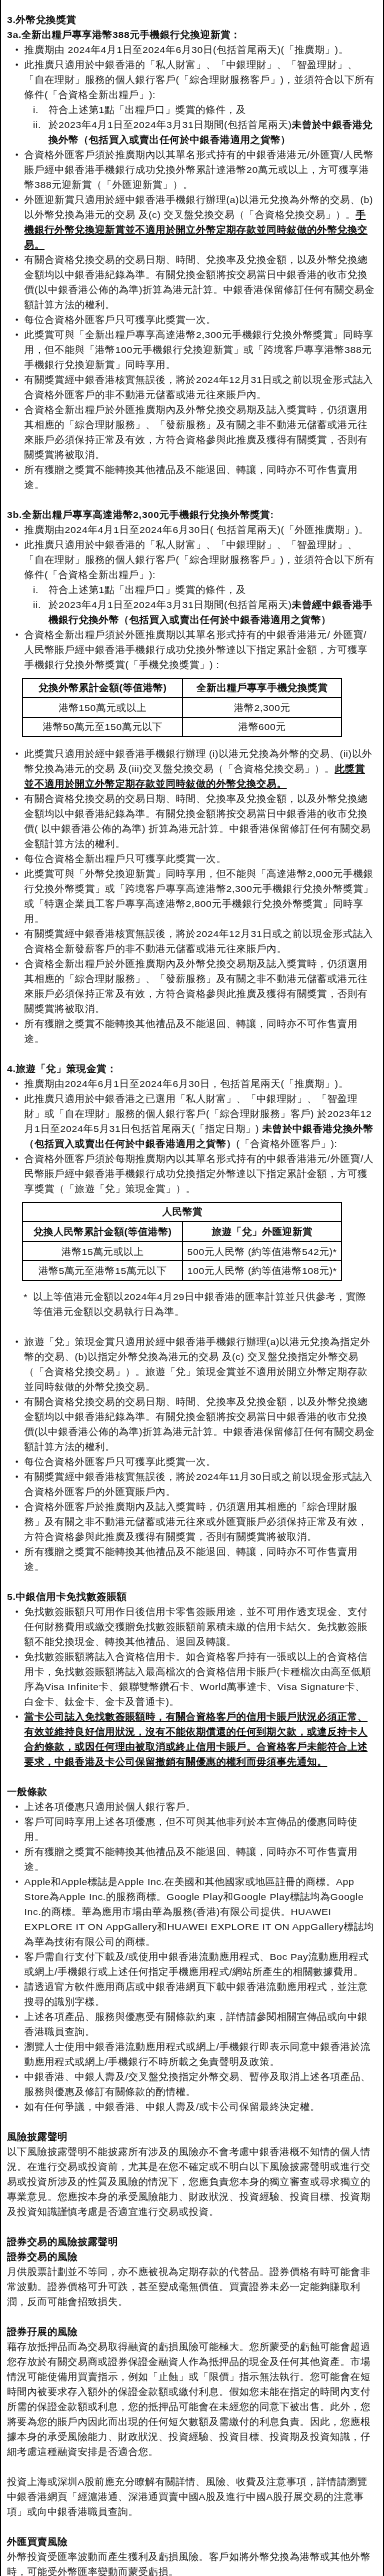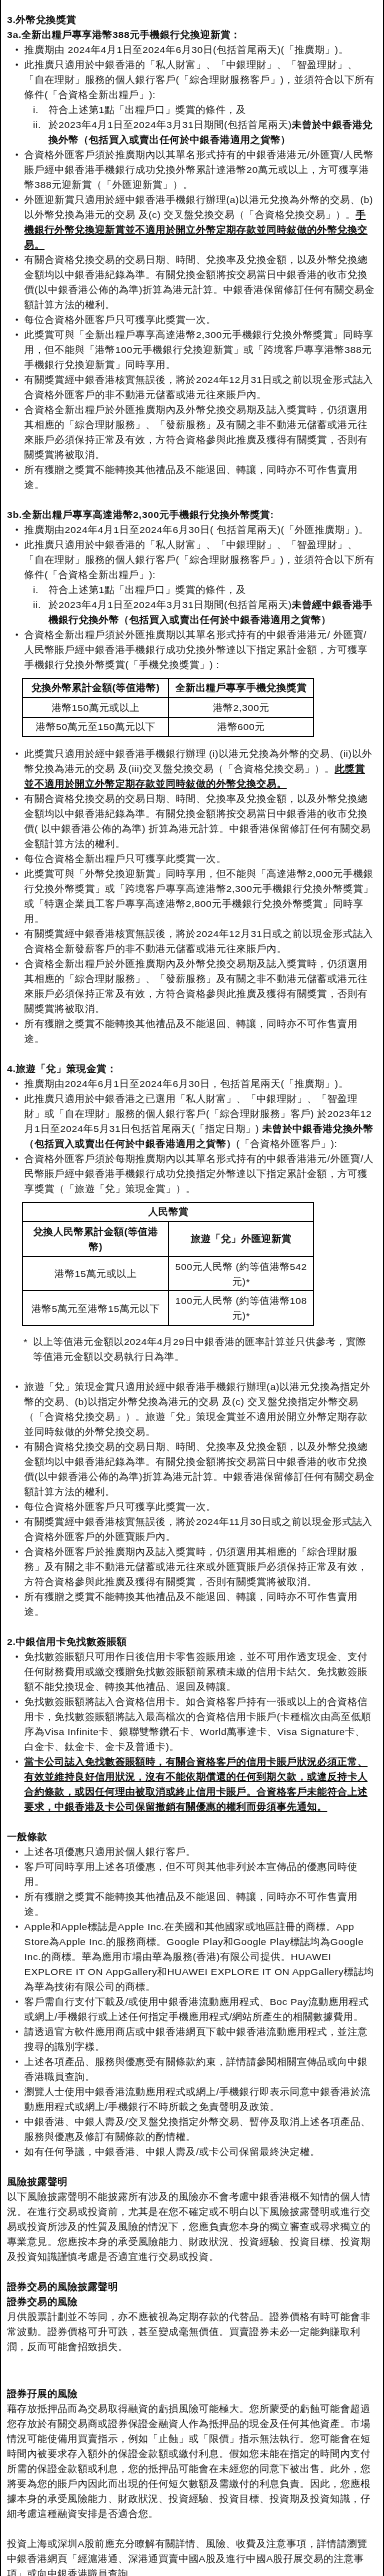--- a/index.html
+++ b/index.html
@@ -12,36 +12,36 @@
     border-right:1.2px solid var(--border,#000);
     border-bottom:1.8px solid var(--border,#000);
     padding:3.5px 8.3px 35px 6px;
     font-family:"Liberation Sans",sans-serif;
     font-size:9.8px;
     line-height:15px;
     color:var(--text,#111);
     letter-spacing:0.3px;
   }
   .section{margin-bottom:15px;}
-  .h1,.h2{font-weight:700;margin-top:32px;}
+  .h1,.h2{font-weight:700;margin-top:15px;}
   .section>.h1:first-child,.section>.h2:first-child{margin-top:8px;}
   .tight{margin-top:0 !important;}
   .bullet{display:flex;margin-left:8.3px;}
   .bullet>.marker{flex:0 0 9px;font-size:5.3px;line-height:15px;}
   .roman{display:flex;margin-left:26px;}
   .roman>.marker{flex:0 0 15.4px;}
   .note{display:flex;margin:2.4px 0 15px 16.6px;}
   .note>.marker{flex:0 0 9.5px;}
   .text{flex:1;}
   .b{font-weight:700;}
   .u{text-decoration:underline;}
   table.rt{
     border-collapse:collapse;
     margin:6px 0 8.3px 15.4px;
-    width:292px;
+    width:320px;
     table-layout:fixed;
     border-radius:17px;
   }
   table.rt th,table.rt td{
     border:0.9px solid var(--border,#000);
     text-align:center;
     padding:1.8px 3.5px;
     line-height:15px;
   }
   table.rt th{font-weight:700;}
@@ -227,21 +227,21 @@
       <div class="bullet">
         <span class="marker">●</span>
         <span class="text"><span>合資格外匯客戶於推廣期內及誌入獎賞時，仍須選用其相應的「綜合理財服務」及有關之非不動港元儲蓄或港元往來或外匯寶賬戶必須保持正常及有效，方符合資格參與此推廣及獲得有關獎賞，否則有關獎賞將被取消。</span></span>
       </div>
       <div class="bullet">
         <span class="marker">●</span>
         <span class="text"><span>所有獲贈之獎賞不能轉換其他禮品及不能退回、轉讓，同時亦不可作售賣用途。</span></span>
       </div>
     </div>
     <div class="section">
-      <div class="h2"><span>2.中銀信用卡免找數簽賬額</span></div>
+      <div class="h2"><span>5.中銀信用卡免找數簽賬額</span></div>
       <div class="bullet">
         <span class="marker">●</span>
         <span class="text"><span>免找數簽賬額只可用作日後信用卡零售簽賬用途，並不可用作透支現金、支付任何財務費用或繳交獲贈免找數簽賬額前累積未繳的信用卡結欠。免找數簽賬額不能兌換現金、轉換其他禮品、退回及轉讓。</span></span>
       </div>
       <div class="bullet">
         <span class="marker">●</span>
         <span class="text"><span>免找數簽賬額將誌入合資格信用卡。如合資格客戶持有一張或以上的合資格信用卡，免找數簽賬額將誌入最高檔次的合資格信用卡賬戶(卡種檔次由高至低順序為Visa Infinite卡、銀聯雙幣鑽石卡、World萬事達卡、Visa Signature卡、白金卡、鈦金卡、金卡及普通卡)。</span></span>
       </div>
       <div class="bullet">
         <span class="marker">●</span>

